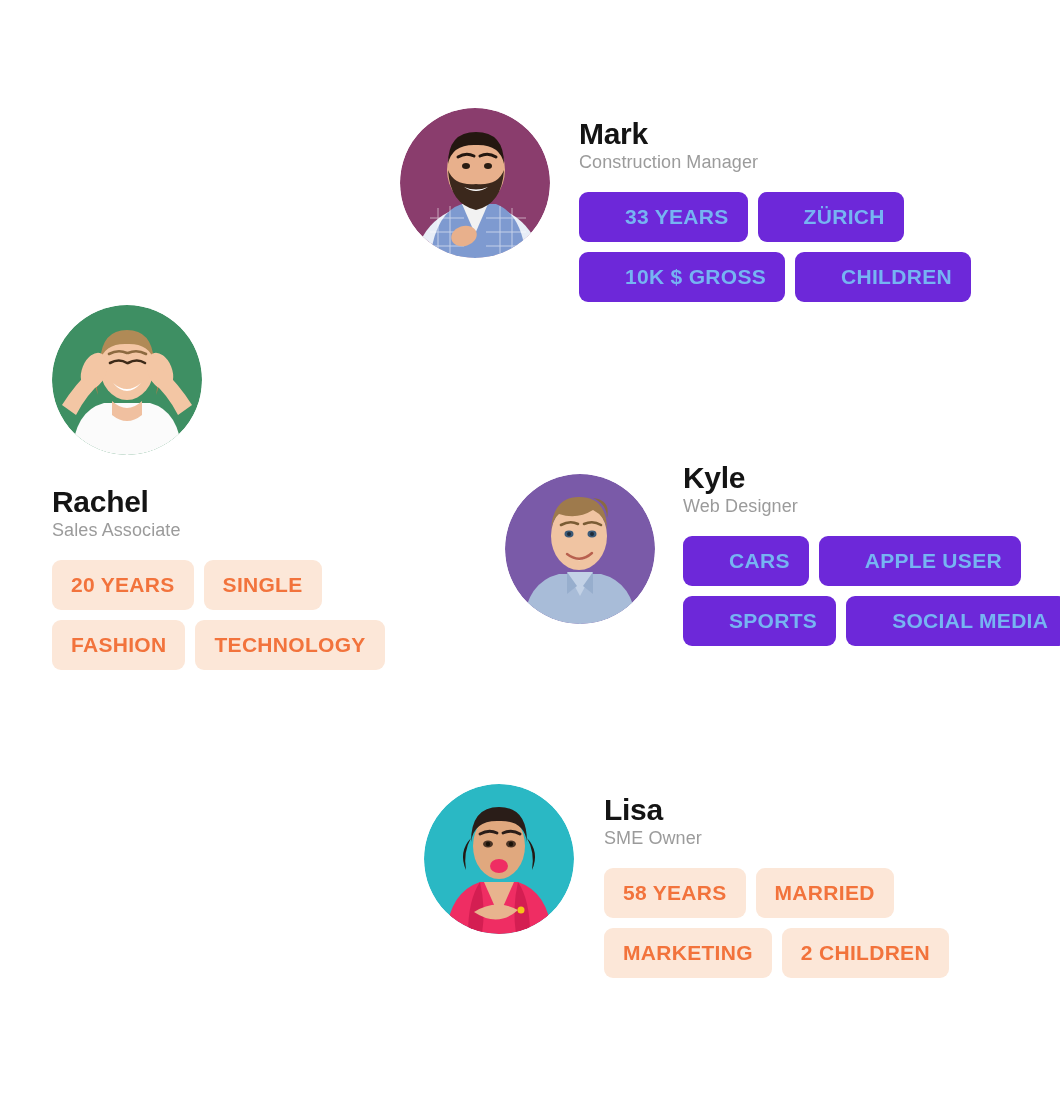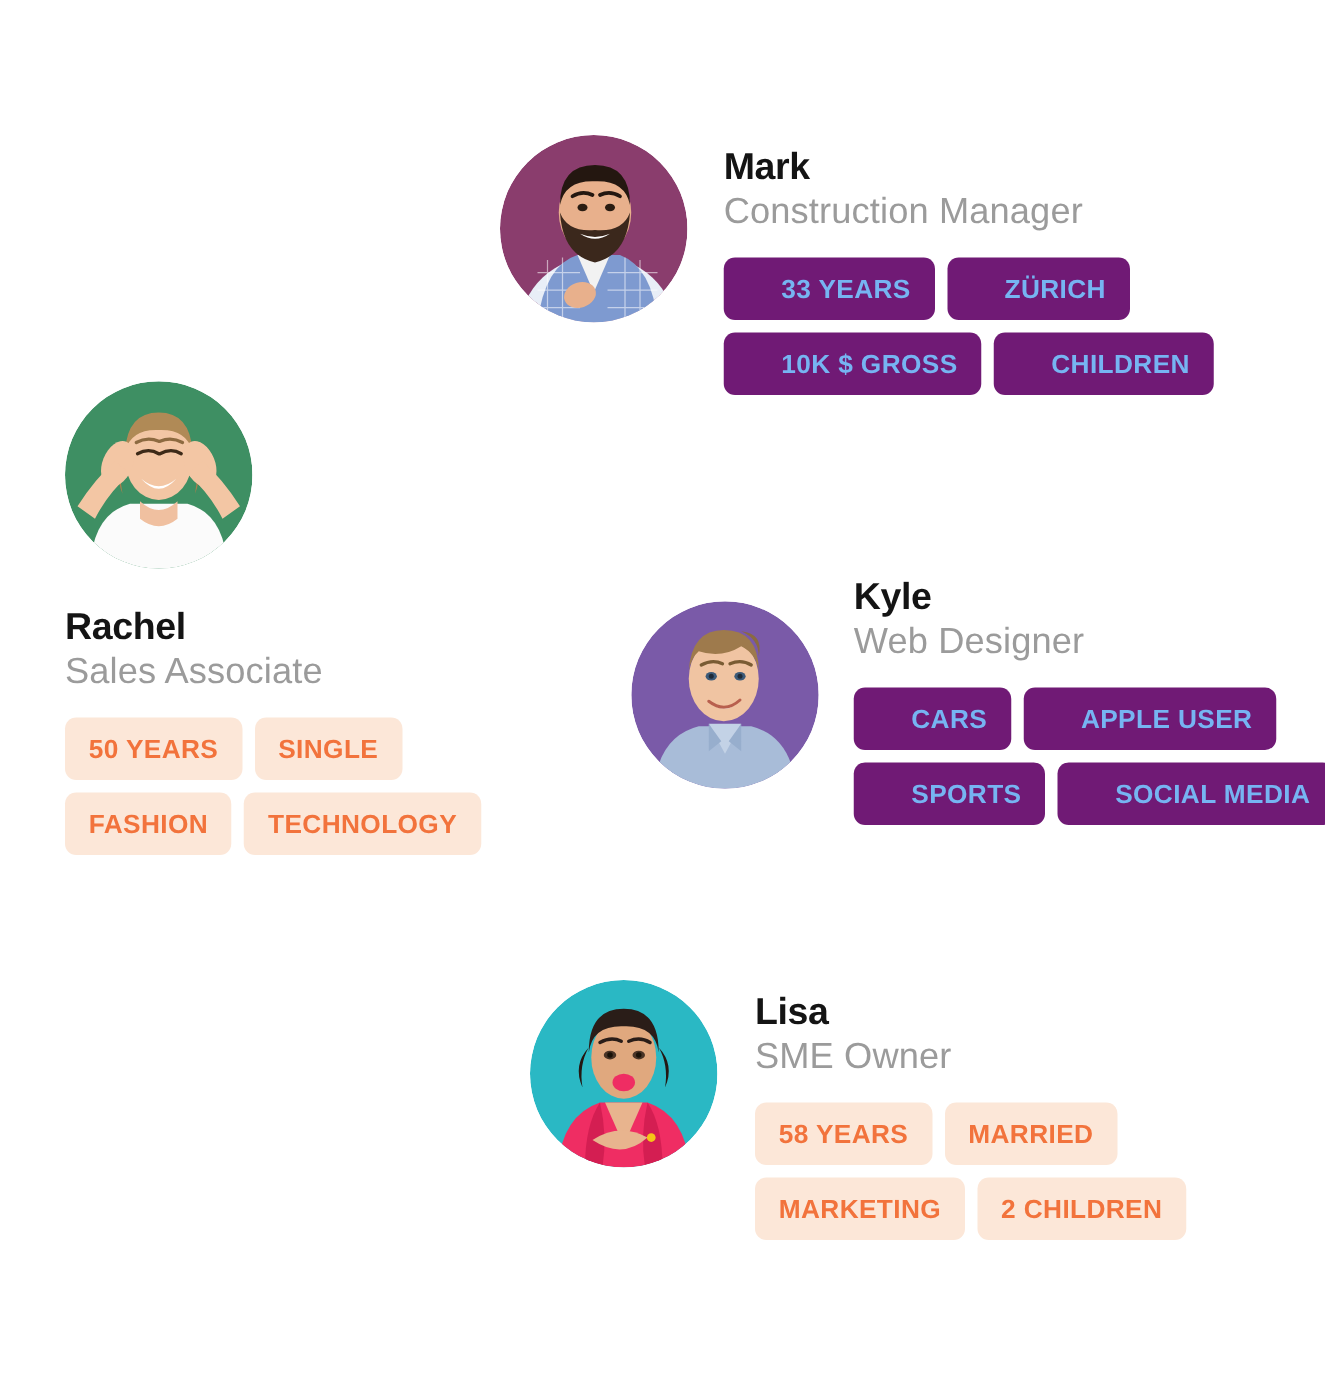--- a/index.html
+++ b/index.html
@@ -47,21 +47,21 @@
   .person-name {
     font-size: 30px;
     font-weight: bold;
     color: #141414;
     letter-spacing: -0.3px;
     line-height: 1.18;
     white-space: nowrap;
   }
 
   .person-role {
-    font-size: 29px;
+    font-size: 18px;
     font-weight: normal;
     color: #9b9b9b;
     letter-spacing: 0.1px;
     line-height: 1.3;
     white-space: nowrap;
   }
 
   
   .tag-rows { margin-top: 17px; }
   .tag-row {
@@ -77,21 +77,21 @@
     height: 50px;
     padding: 0 19px;
     border-radius: 9px;
     font-size: 21px;
     font-weight: bold;
     letter-spacing: 0.3px;
     white-space: nowrap;
     line-height: 1;
   }
 
-  .tag.blue   { background: #701a75; color: #76b4f2; padding-left: 46px; }
+  .tag.blue   { background: #6d28d9; color: #76b4f2; padding-left: 46px; }
   .tag.orange { background: #fce7d8; color: #f2733c; }
 
   
   #persona-mark   { left: 400px; top: 108px; }
   #persona-mark   .identity { margin-left: 29px; }
 
   #persona-rachel { left: 52px;  top: 305px; }
   #persona-rachel .identity { margin-top: 29px; }
 
   #persona-kyle   { left: 505px; top: 452px; align-items: center; }
@@ -184,21 +184,21 @@
           <path d="M10 100 q14 -22 30 -36 l12 10 q-18 16 -28 36z" fill="#f3c6a4"></path>
           <path d="M140 100 q-14 -22 -30 -36 l-12 10 q18 16 28 36z" fill="#f3c6a4"></path>
         </g>
       </svg>
     </div>
     <div class="identity">
       <div class="person-name">Rachel</div>
       <div class="person-role">Sales Associate</div>
       <div class="tag-rows">
         <div class="tag-row">
-          <span class="tag orange">50 YEARS</span>
+          <span class="tag orange">20 YEARS</span>
           <span class="tag orange">SINGLE</span>
         </div>
         <div class="tag-row">
           <span class="tag orange">FASHION</span>
           <span class="tag orange">TECHNOLOGY</span>
         </div>
       </div>
     </div>
   </div>
 

